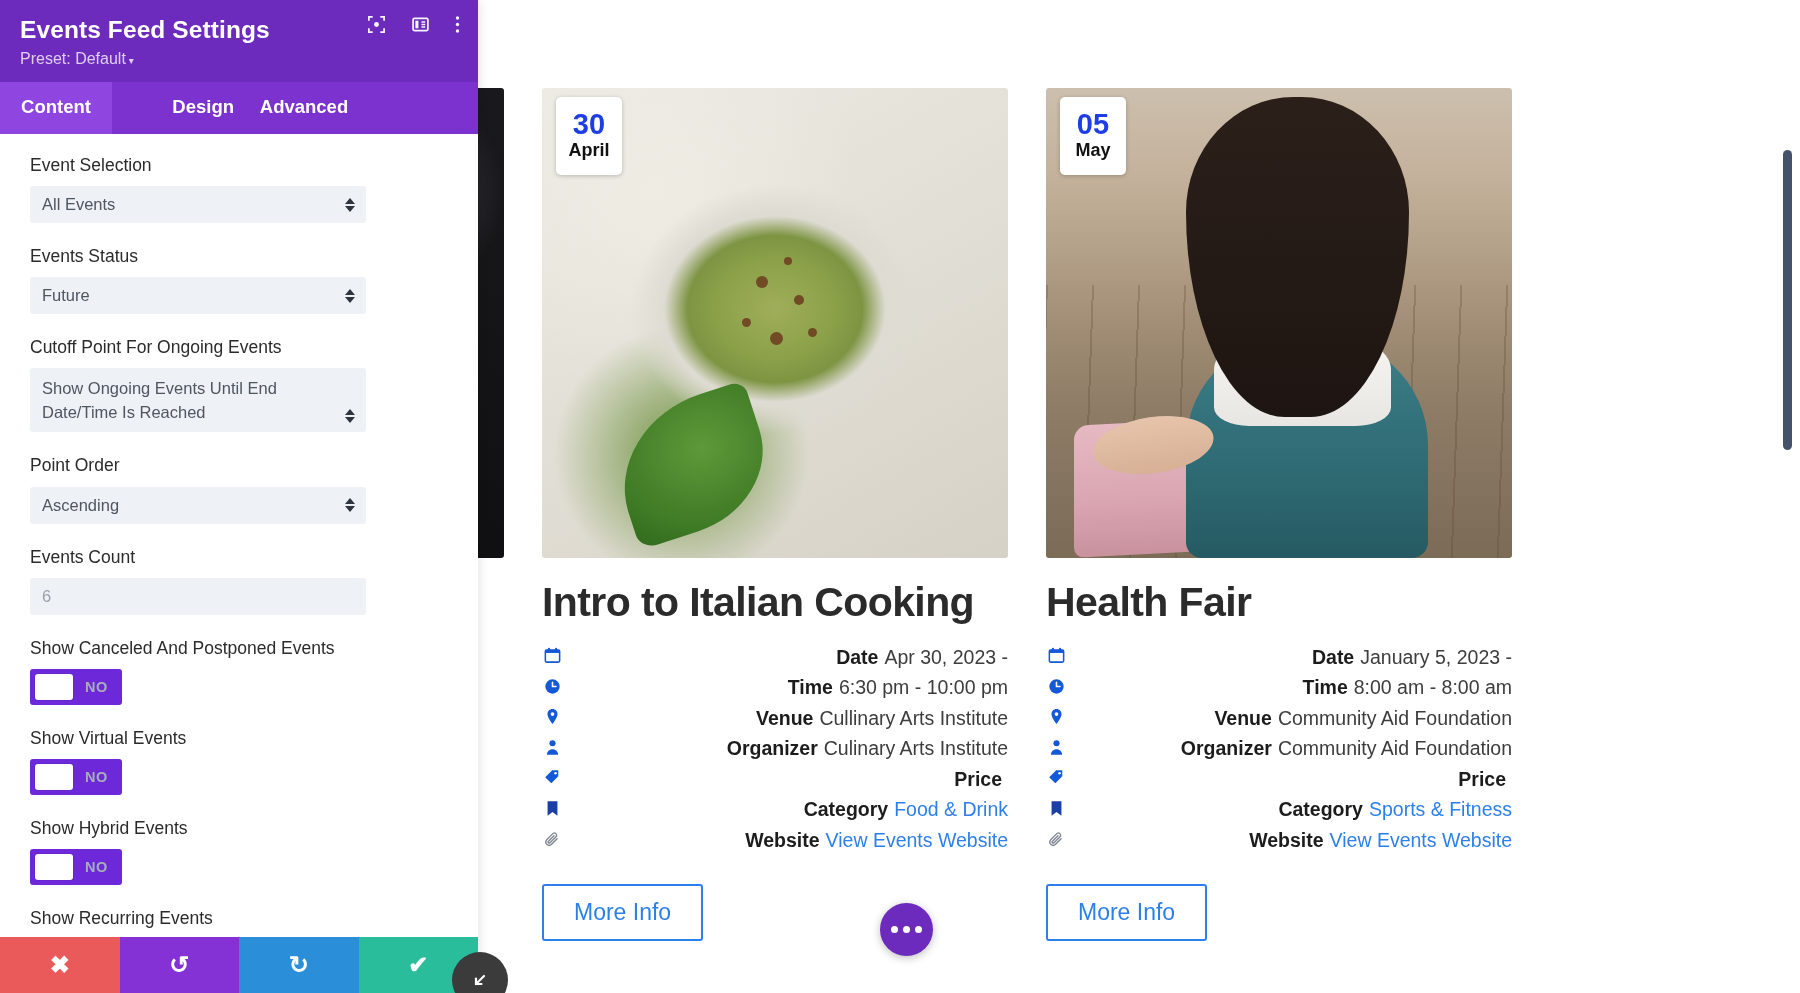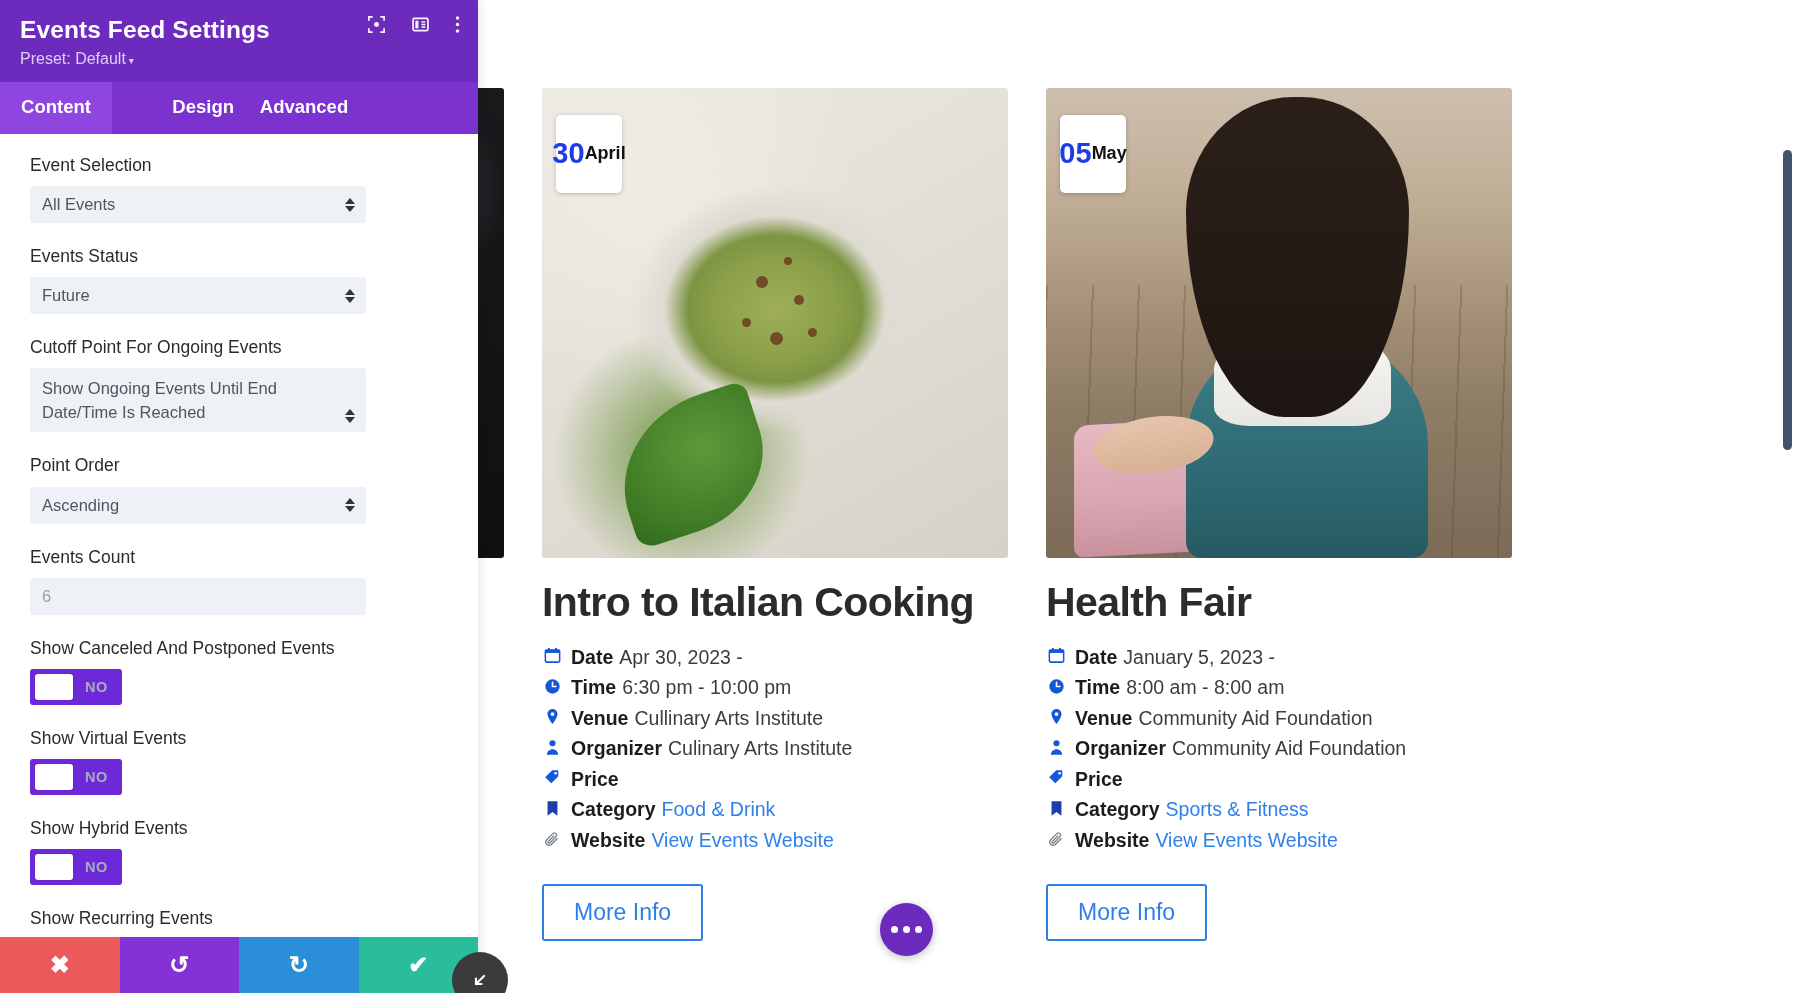--- a/index.html
+++ b/index.html
@@ -96,41 +96,42 @@
 
   
   .img-dark {
     background:
       radial-gradient(ellipse 40% 30% at 32% 52%, #3a3a3e 0%, #232327 55%, rgba(35,35,39,0) 80%),
       radial-gradient(circle at 76% 22%, #4a4a50 0%, rgba(74,74,80,0) 22%),
       linear-gradient(160deg, #1d1d21 0%, #17171a 45%, #101012 100%);
   }
 
   .date-badge {
-    position: absolute; left: 14px; top: 27px;
+    position: absolute; left: 14px; top: 9px;
     width: 66px; min-height: 78px;
     background: #fff; border-radius: 5px;
     box-shadow: 0 1px 4px rgba(0,0,0,.22);
-    display: flex; flex-direction: row;
+    display: flex; flex-direction: column;
     align-items: center; justify-content: center;
     padding: 6px 4px 8px;
   }
   .date-badge .d { font-size: 29px; font-weight: 700; color: #1e3de8; line-height: 1.05; }
   .date-badge .m { font-size: 18px; font-weight: 700; color: #111; line-height: 1.25; }
 
   .ev-title {
     font-size: 41px; font-weight: 700; color: #2b2b2b;
     letter-spacing: -.6px; line-height: 1.12;
     margin: 22px 0 18px;
   }
   .ev-meta { list-style: none; }
   .ev-meta li {
     display: flex; align-items: flex-start; gap: 9px;
     font-size: 19.5px; line-height: 1.36; color: #3d3d3d;
     margin-bottom: 4px;
+    justify-content: space-between;
   }
   .ev-meta .mi { flex: 0 0 20px; width: 20px; height: 24px; display: inline-flex; align-items: center; justify-content: center; }
   .ev-meta .lbl { font-weight: 700; color: #1c1c1c; }
   .ev-meta .val { color: #3d3d3d; }
   .ev-meta .val.link { color: #2d7fea; }
   .ev-meta .txtwrap { display:flex; gap:6px; flex-wrap:wrap; }
 
   .more-info {
     display: inline-block;
     margin-top: 26px;

